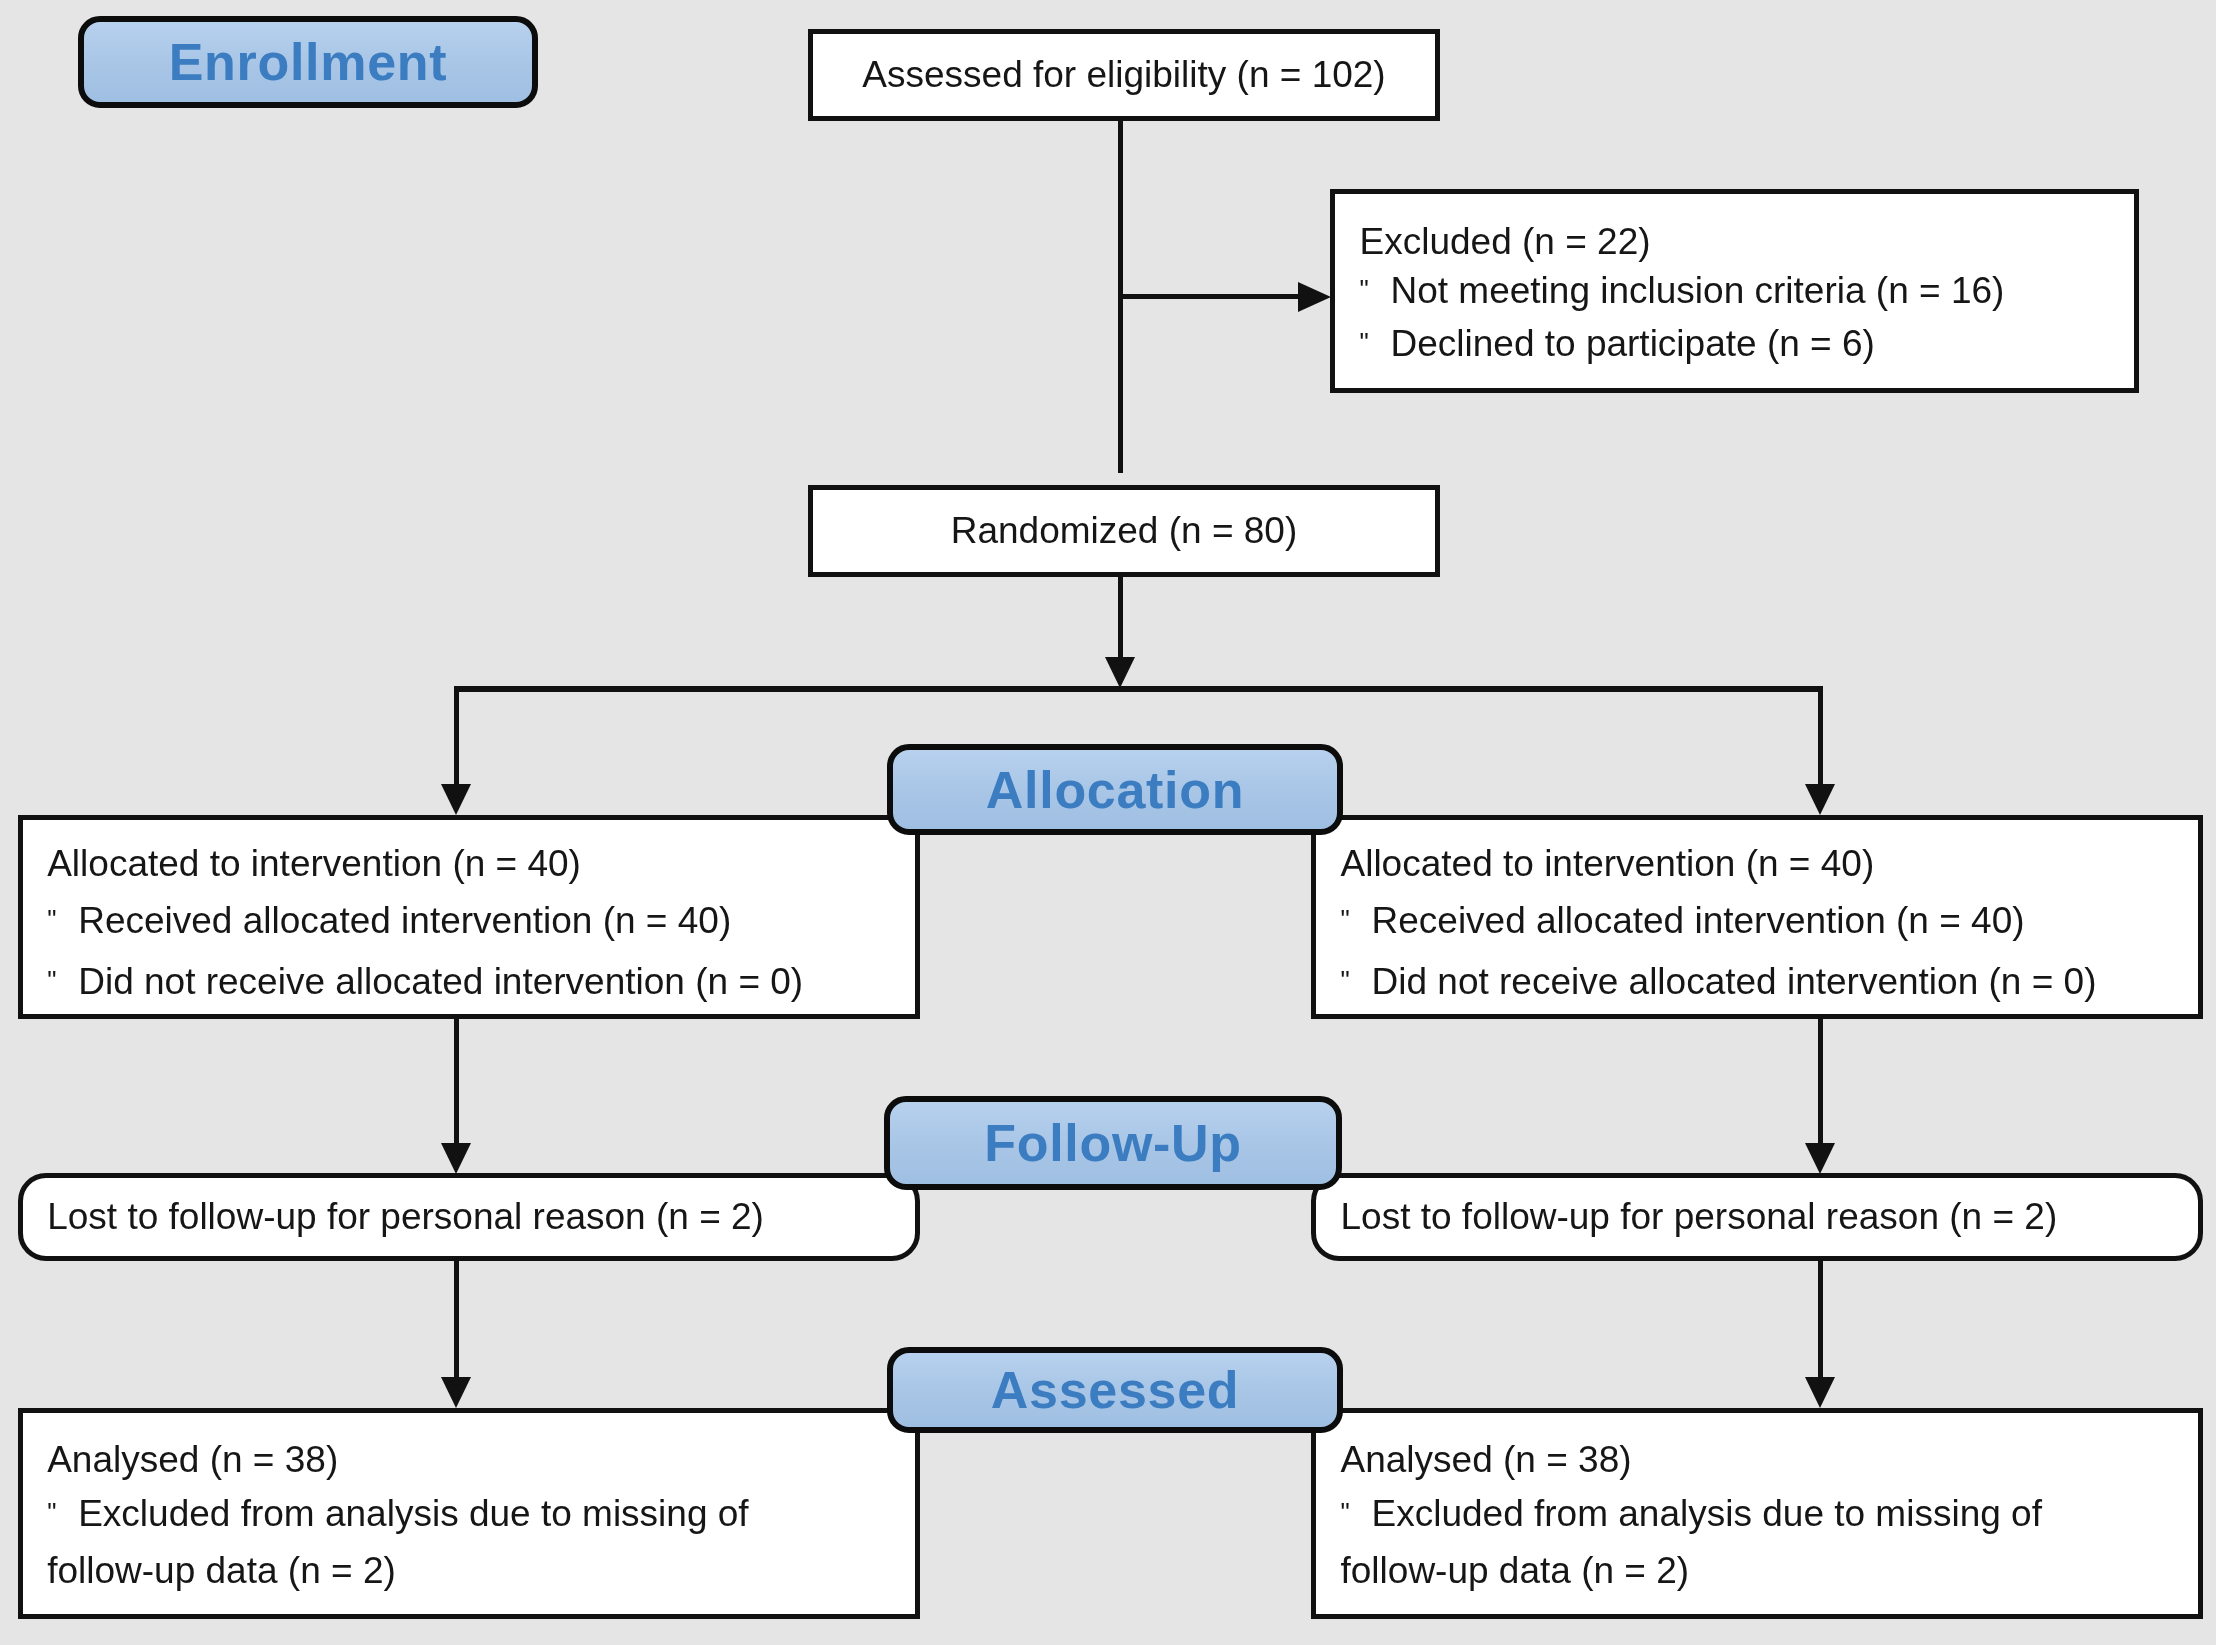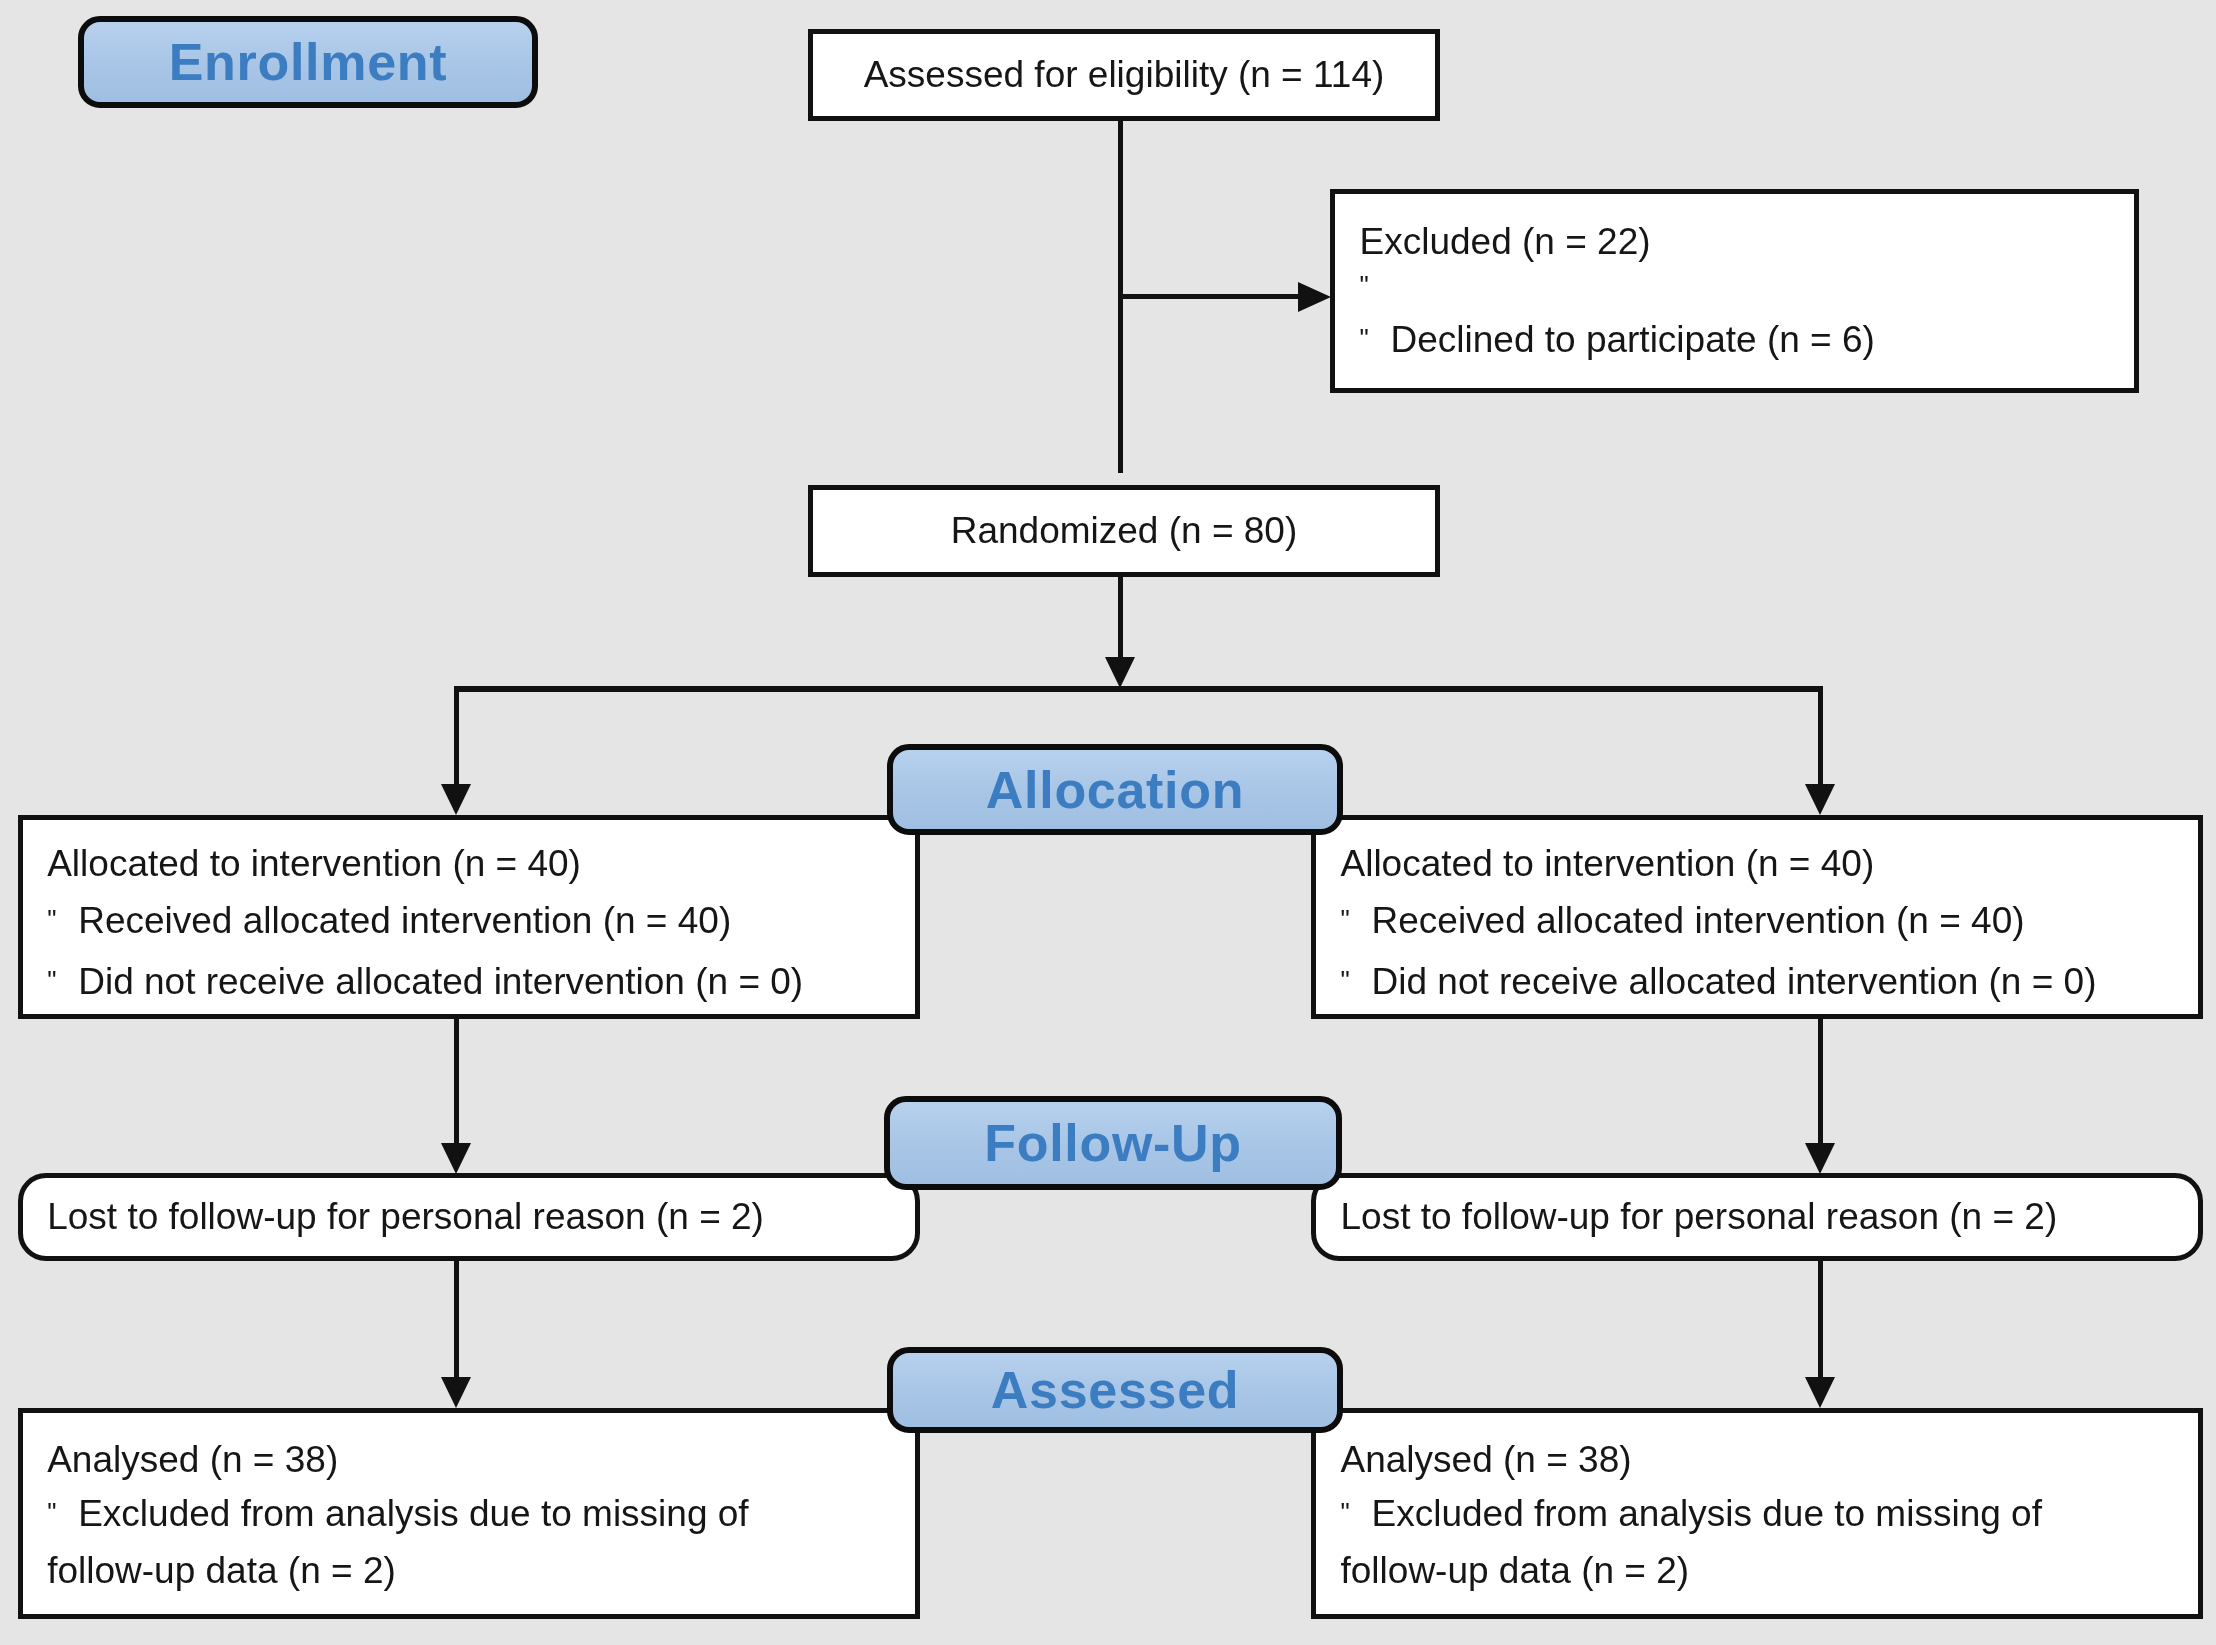--- a/index.html
+++ b/index.html
@@ -105,27 +105,28 @@
   <div class="arrow-down" style="left:441px;top:1143px;"></div>
   <div class="line" style="left:1818px;top:1017px;width:5.4px;height:126px;"></div>
   <div class="arrow-down" style="left:1805px;top:1143px;"></div>
 
   <div class="line" style="left:454px;top:1260px;width:5.4px;height:118px;"></div>
   <div class="arrow-down" style="left:441px;top:1377px;"></div>
   <div class="line" style="left:1818px;top:1260px;width:5.4px;height:118px;"></div>
   <div class="arrow-down" style="left:1805px;top:1377px;"></div>
 
   <div class="box center" style="left:808px;top:28.6px;width:632px;height:92px;">
-    <span>Assessed for eligibility (n = 114)</span>
+    <span>Assessed for eligibility (n = 102)</span>
   </div>
 
   <div class="box listbox excl" style="left:1330px;top:189px;width:809px;height:204px;padding-top:23px;">
     <div class="row">Excluded (n = 22)</div>
     <div class="row brow">
       <span class="bullet">"</span>
+      <span>Not meeting inclusion criteria (n = 16)</span>
     </div>
     <div class="row brow">
       <span class="bullet">"</span>
       <span>Declined to participate (n = 6)</span>
     </div>
   </div>
 
   <div class="box center" style="left:808px;top:485px;width:632px;height:92px;">
     <span>Randomized (n = 80)</span>
   </div>

